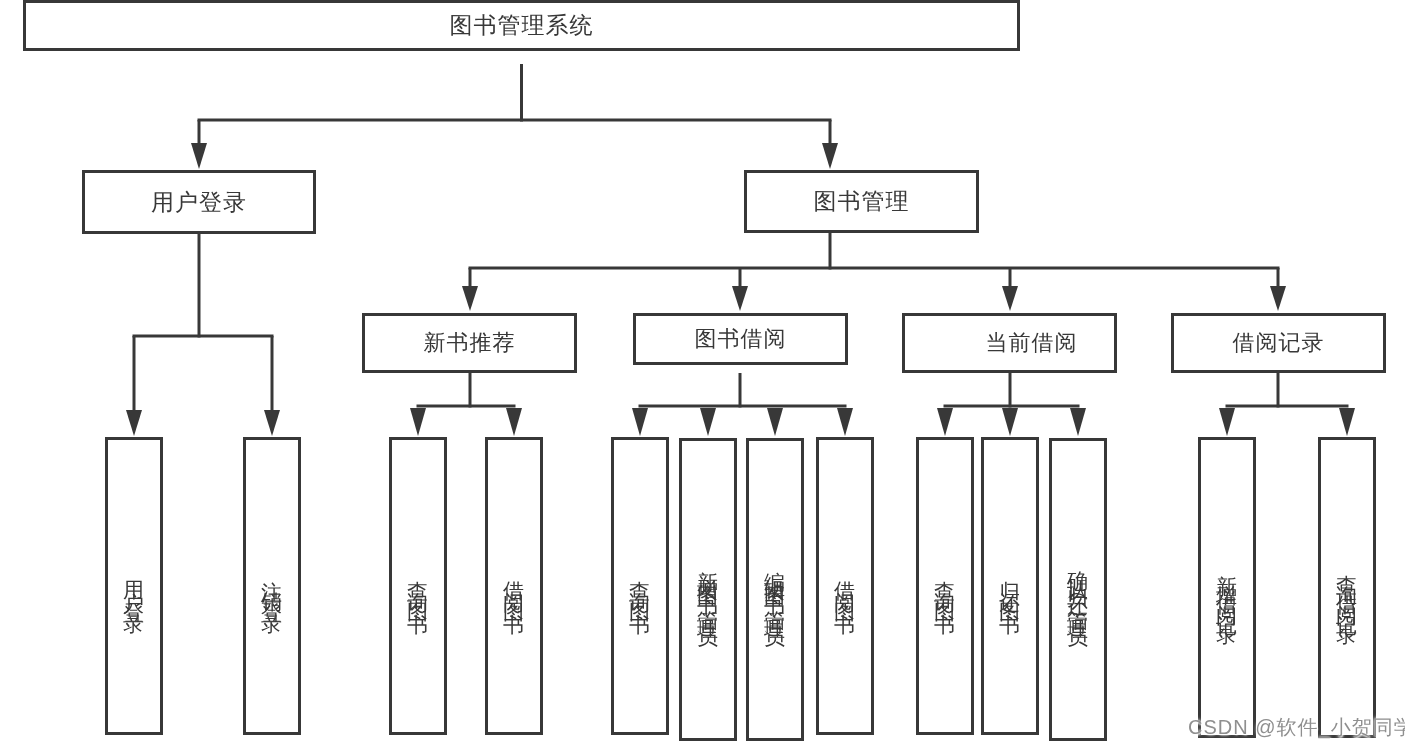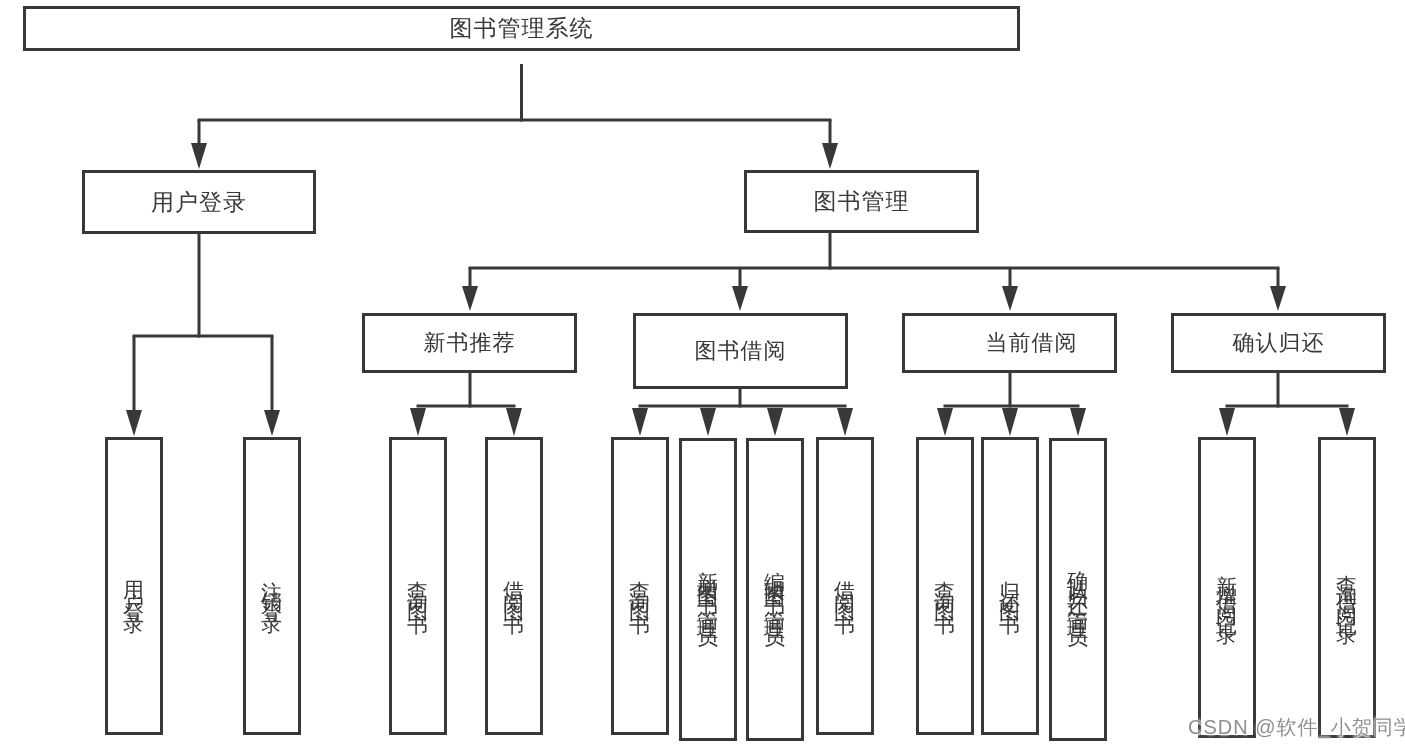--- a/index.html
+++ b/index.html
@@ -111,42 +111,42 @@
     </g>
 
     <g>
       <line x1="1278" y1="373" x2="1278" y2="407.5"></line>
       <line x1="1225.5" y1="406" x2="1348.5" y2="406"></line>
       <polygon points="1219,408 1235,408 1227,436"></polygon>
       <polygon points="1339,408 1355,408 1347,436"></polygon>
     </g>
   </svg>
 
-  <div class="node h" style="left:23px;top:6px;width:997px;height:45px;">
+  <div class="node h" style="left:23px;top:0;width:997px;height:51px;">
     <span class="root-label">图书管理系统</span>
   </div>
 
   <div class="node h" style="left:82px;top:170px;width:234px;height:64px;">
     <span class="l2-label">用户登录</span>
   </div>
   <div class="node h" style="left:744px;top:170px;width:235px;height:63px;">
     <span class="l2-label">图书管理</span>
   </div>
 
   <div class="node h" style="left:362px;top:313px;width:215px;height:60px;">
     <span class="l3-label">新书推荐</span>
   </div>
-  <div class="node h" style="left:633px;top:313px;width:215px;height:76px;">
+  <div class="node h" style="left:633px;top:313px;width:215px;height:52px;">
     <span class="l3-label">图书借阅</span>
   </div>
   <div class="node h" style="left:902px;top:313px;width:215px;height:60px;padding-left:44px;">
     <span class="l3-label">当前借阅</span>
   </div>
   <div class="node h" style="left:1171px;top:313px;width:215px;height:60px;">
-    <span class="l3-label">确认归还</span>
+    <span class="l3-label">借阅记录</span>
   </div>
 
   <div class="node v" style="left:105px;top:437px;width:58px;height:298px;">
     <span class="sp4">用户登录</span>
   </div>
   <div class="node v" style="left:243px;top:437px;width:58px;height:298px;">
     <span class="sp4">注销登录</span>
   </div>
 
   <div class="node v" style="left:389px;top:437px;width:58px;height:298px;">

